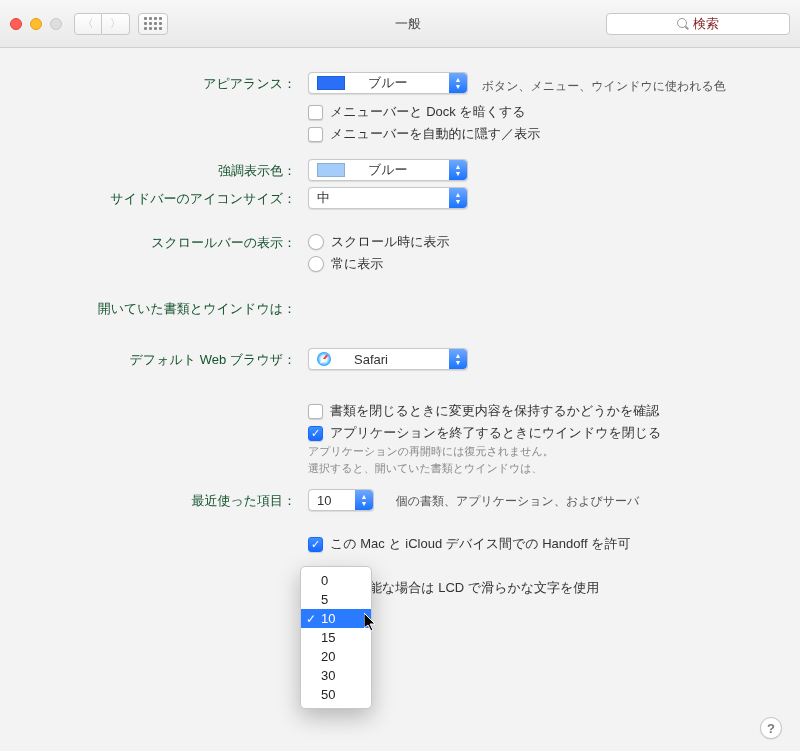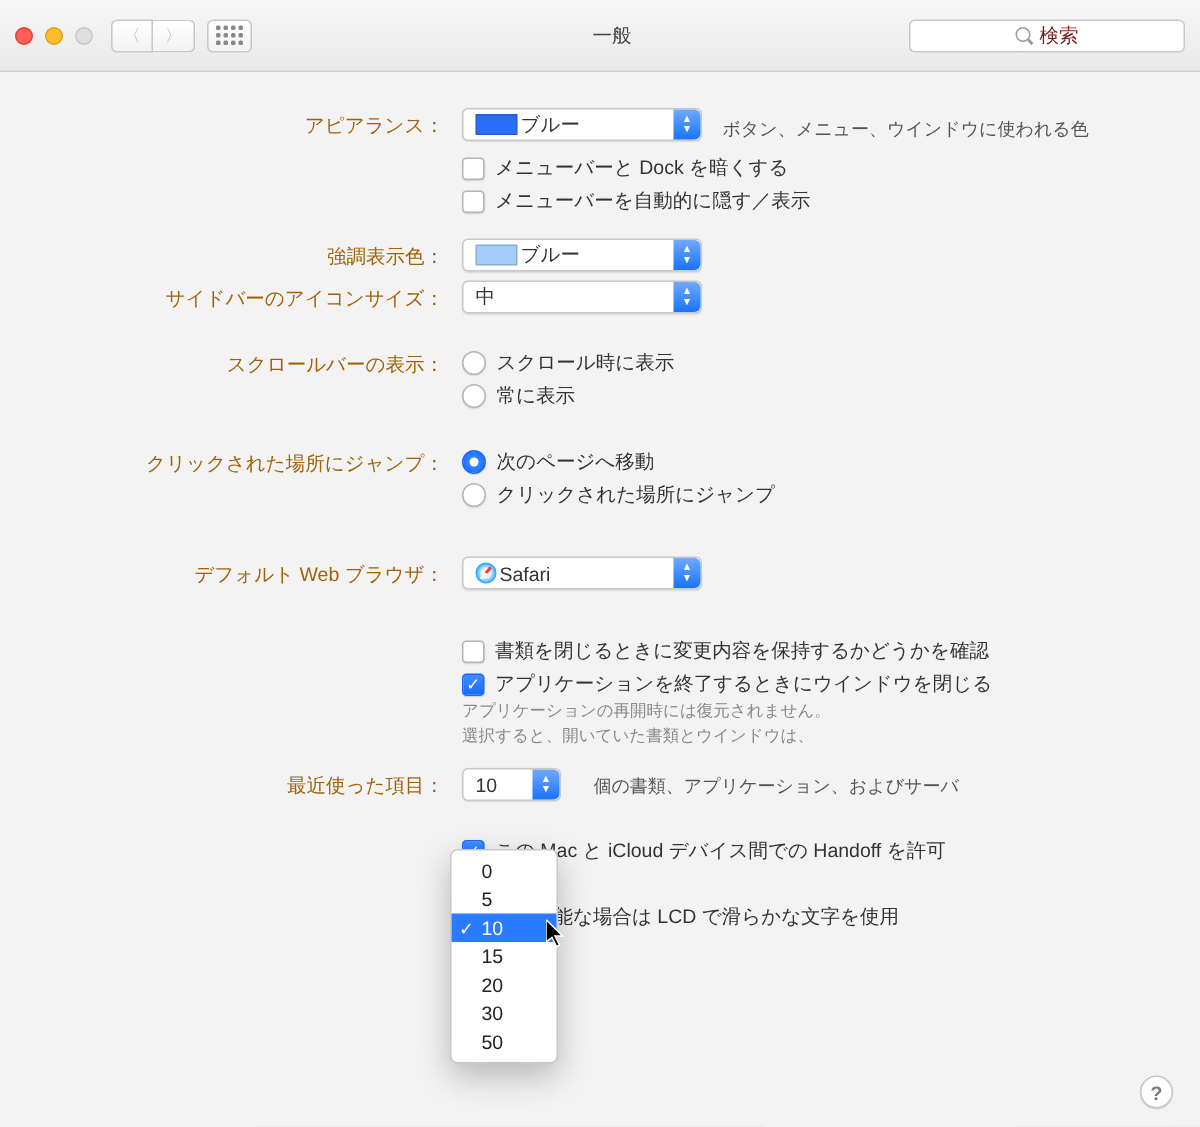--- a/index.html
+++ b/index.html
@@ -56,29 +56,29 @@
   }
   .content {
     padding: 24px 30px 20px 30px;
     background:#f3f3f3;
     height: calc(100% - 48px);
     position: relative;
   }
   .row { display:flex; align-items:flex-start; margin-bottom:6px;}
   .label {
     width: 272px; text-align:right; padding-right:6px; padding-top:3px;
-    color:#a16207;
+    color:#14532d;
   }
   .controls { flex:1; padding-left:6px;}
   .popup {
     display:inline-flex; align-items:center; height:22px; background:#fff;
     border:1px solid #c8c8c8; border-radius:4px; width:160px; position:relative;
     box-shadow: 0 0.5px 1px rgba(0,0,0,.1);
   }
-  .popup-text { padding:0 8px; flex:1; font-size:13px; display:flex; align-items:center; gap:2px;}
+  .popup-text { padding:0 8px; flex:1; font-size:13px; display:flex; align-items:center; gap:23px;}
   .popup-arrows {
     width:18px; height:100%; background:linear-gradient(#6fa9ff,#1a73ff);
     border-radius:0 4px 4px 0; display:flex; flex-direction:column; align-items:center; justify-content:center;
     color:#fff; font-size:7px; line-height:6px; gap:1px;
   }
   .popup-arrows .up::before{content:"▲";}
   .popup-arrows .down::before{content:"▼";}
   .swatch { width:28px; height:14px; border:1px solid rgba(0,0,0,.15); display:inline-block;}
   .swatch.blue{background:#2a6ff7;}
   .swatch.lightblue{background:#a4cef9;}
@@ -245,31 +245,21 @@
         <div class="cb">
             <span class="radio"></span>
             <span>常に表示</span>
           </div>
       </div>
     </div>
 
     <div class="gap"></div>
 
     <div class="row">
-      <div class="label">クリックされた場所にジャンプ：</div>
-      <div class="controls radiogroup">
-        <div class="cb">
-            <span class="radio checked"></span>
-            <span>次のページへ移動</span>
-          </div>
-        <div class="cb">
-            <span class="radio"></span>
-            <span>クリックされた場所にジャンプ</span>
-          </div>
-      </div>
+      <div class="label">開いていた書類とウインドウは：</div>
     </div>
 
     <div class="gap"></div>
       <div class="sm"></div>
 
     <div class="row">
       <div class="label">デフォルト Web ブラウザ：</div>
       <div class="controls">
         <span class="popup">
           <span class="popup-text">

